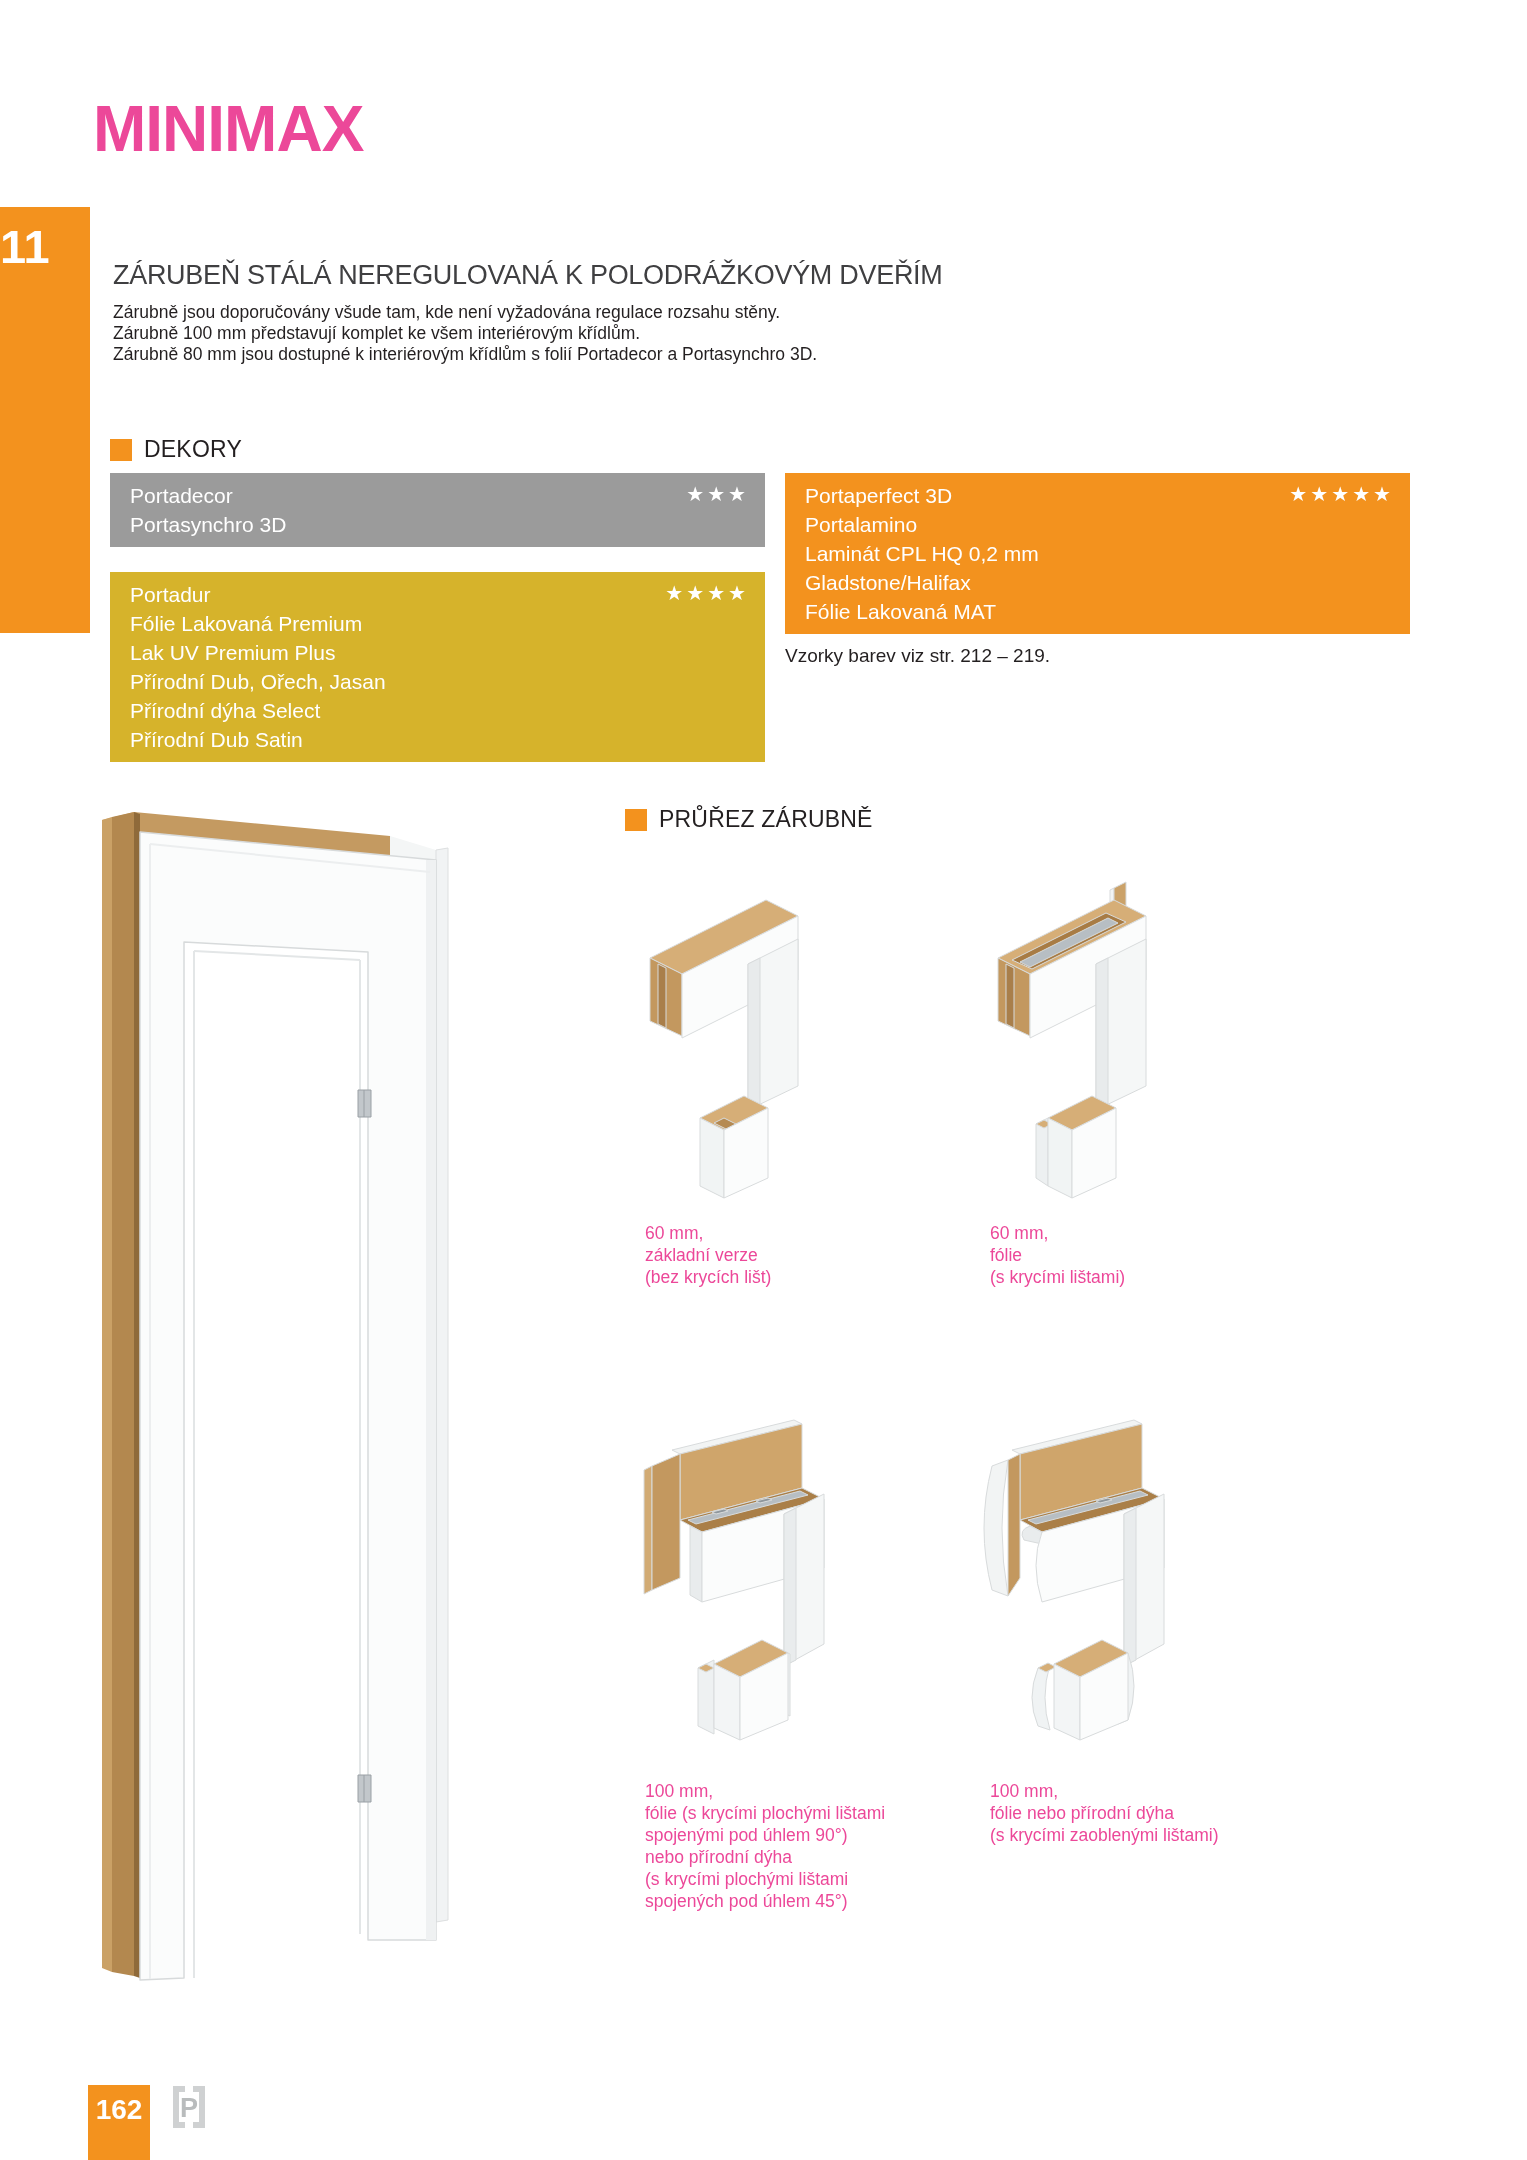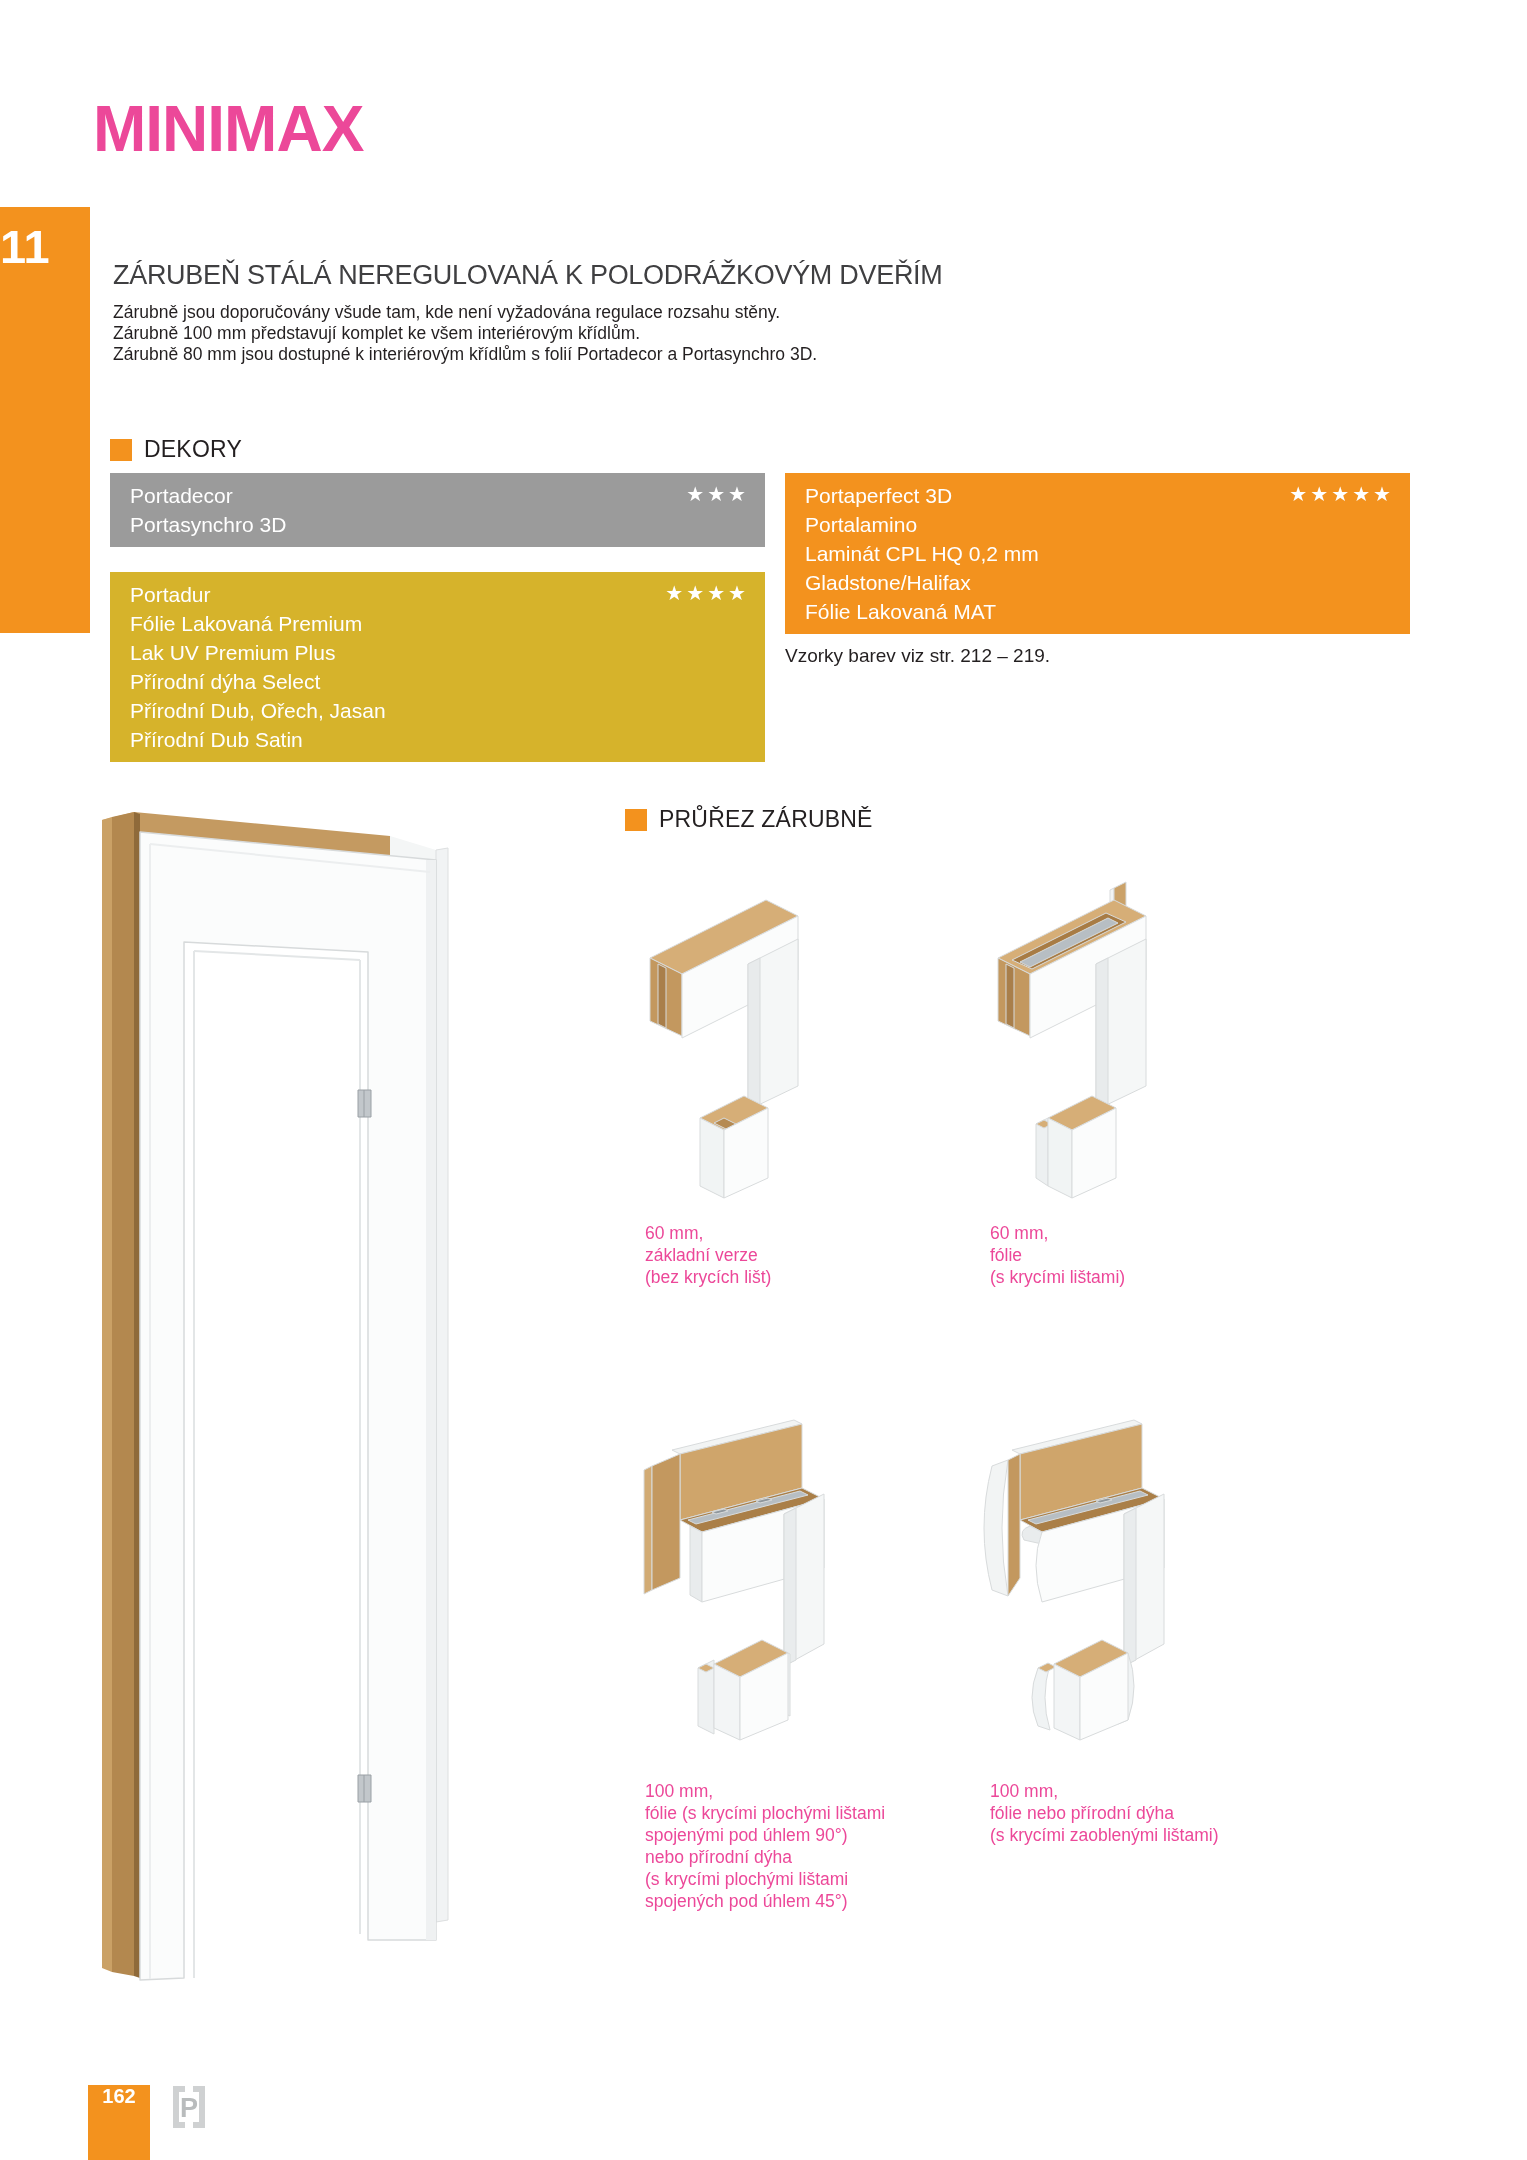--- a/index.html
+++ b/index.html
@@ -34,21 +34,21 @@
   .cap-r2c1{left:645px;top:1780px;}
   .cap-r2c2{left:990px;top:1780px;}
 
   .frame-illustration{position:absolute;left:50px;top:790px;}
   .xsec-a{position:absolute;left:620px;top:872px;}
   .xsec-b{position:absolute;left:968px;top:872px;}
   .xsec-c{position:absolute;left:628px;top:1392px;}
   .xsec-d{position:absolute;left:968px;top:1392px;}
 
   .footer-pagebox{position:absolute;left:88px;top:2085px;width:62px;height:75px;background:#f3921e;box-sizing:border-box;text-align:center;}
-  .footer-pagenum{display:block;margin-top:0;font-size:20px;font-weight:700;color:#ffffff;}
+  .footer-pagenum{display:block;margin-top:9px;font-size:28px;font-weight:700;color:#ffffff;}
   .footer-logo{position:absolute;left:170px;top:2085px;}
 </style>
 </head>
 <body>
 
 <div class="page">
 
   <div class="page-title">MINIMAX</div>
 
   <div class="chapter-tab">
@@ -71,22 +71,22 @@
     <span class="stars">★★★</span>
     <div class="decor-line">Portadecor</div>
     <div class="decor-line">Portasynchro 3D</div>
   </div>
 
   <div class="decor-box box-yellow">
     <span class="stars">★★★★</span>
     <div class="decor-line">Portadur</div>
     <div class="decor-line">Fólie Lakovaná Premium</div>
     <div class="decor-line">Lak UV Premium Plus</div>
+    <div class="decor-line">Přírodní Dub, Ořech, Jasan</div>
     <div class="decor-line">Přírodní dýha Select</div>
-    <div class="decor-line">Přírodní Dub, Ořech, Jasan</div>
     <div class="decor-line">Přírodní Dub Satin</div>
   </div>
 
   <div class="decor-box box-orange">
     <span class="stars">★★★★★</span>
     <div class="decor-line">Portaperfect 3D</div>
     <div class="decor-line">Portalamino</div>
     <div class="decor-line">Laminát CPL HQ 0,2 mm</div>
     <div class="decor-line">Gladstone/Halifax</div>
     <div class="decor-line">Fólie Lakovaná MAT</div>

